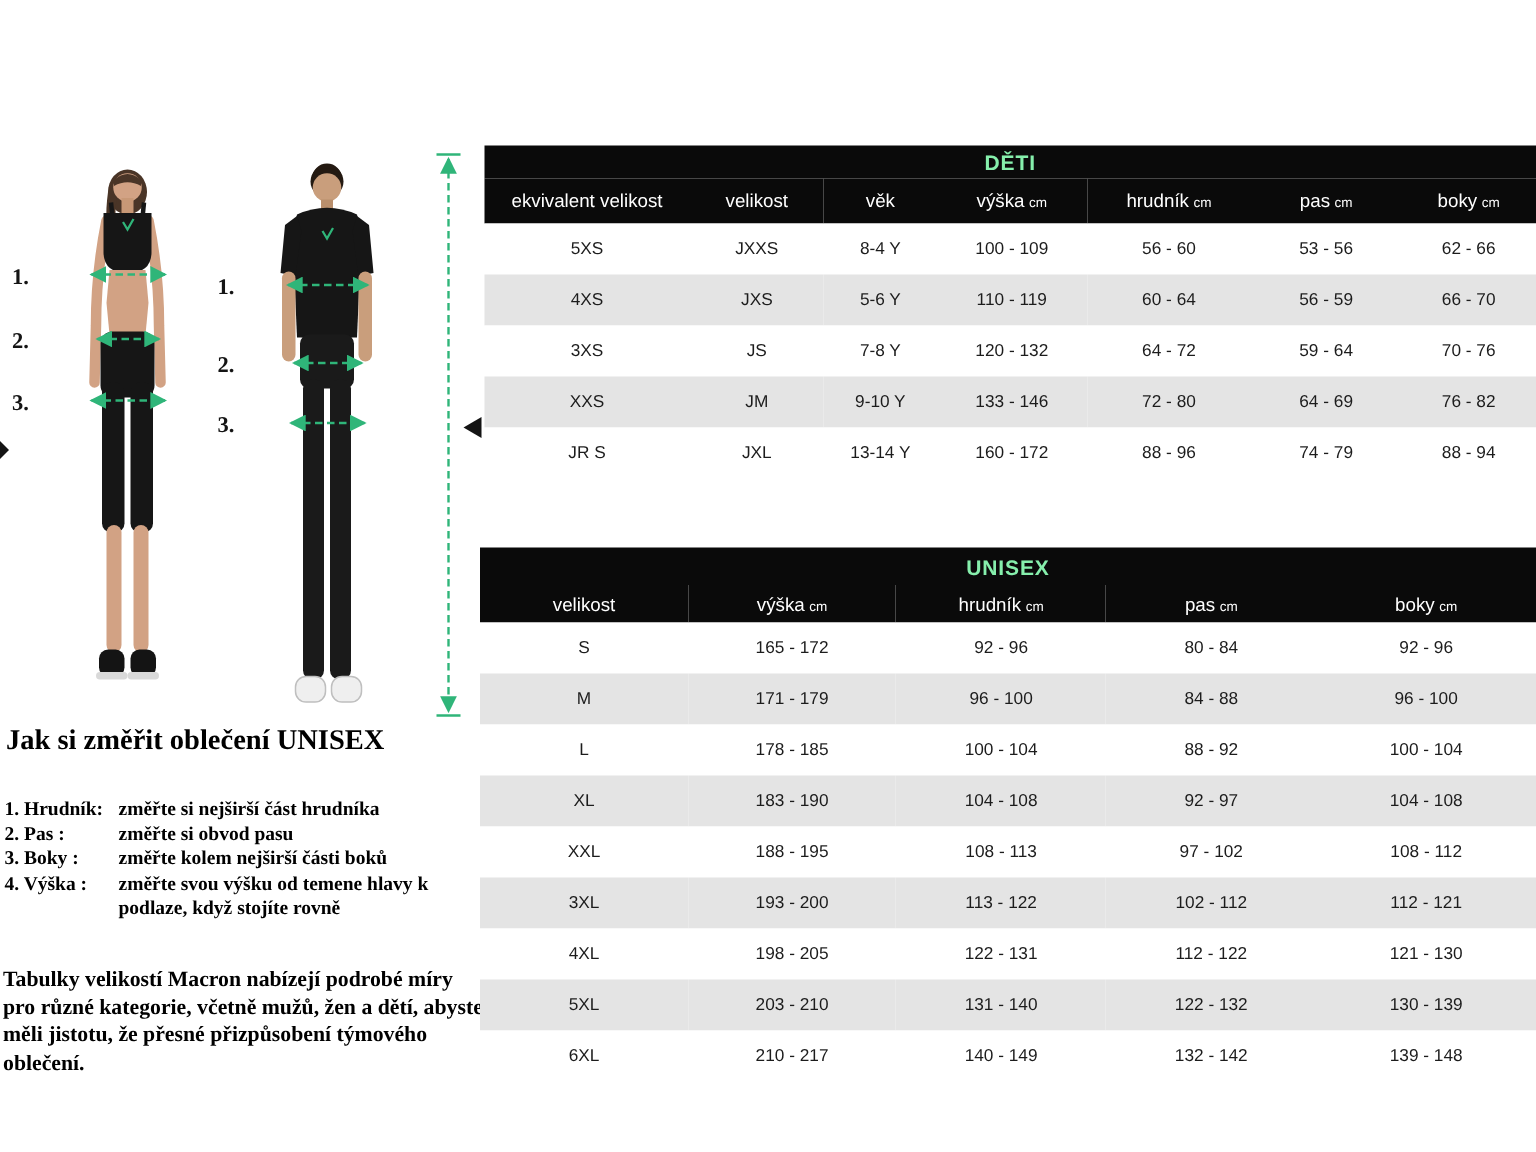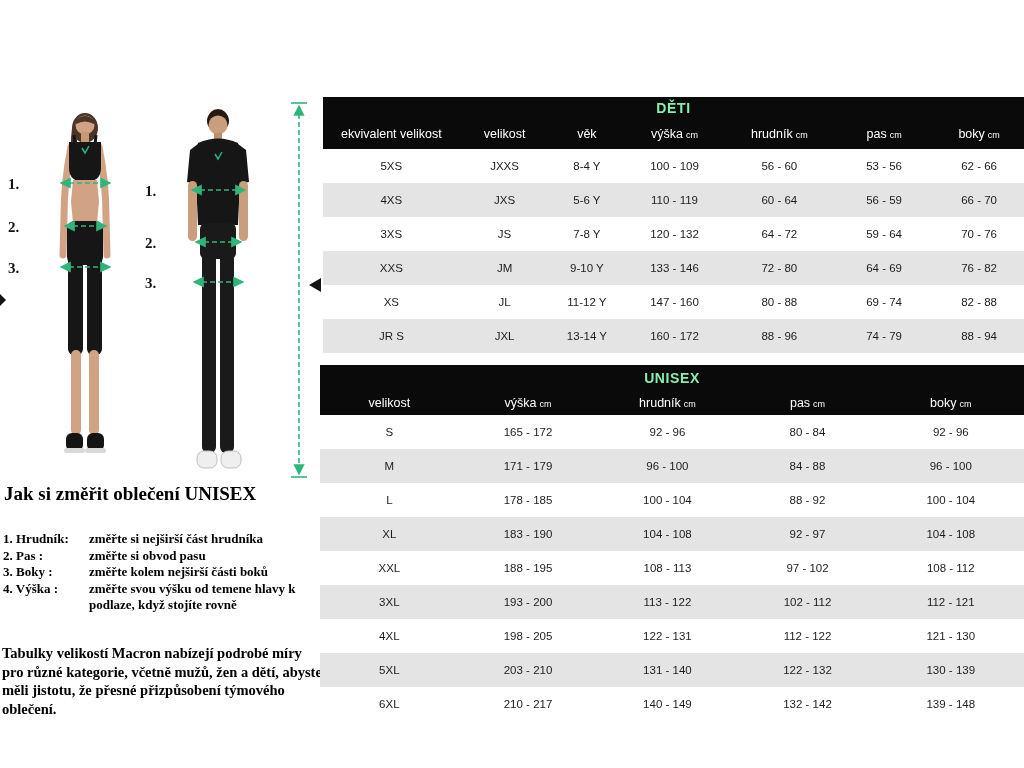--- a/index.html
+++ b/index.html
@@ -14,21 +14,21 @@
   .left-title {
     position:absolute; left:4px; top:483px; width:318px;
     font-family:"Liberation Serif", serif; font-weight:bold; font-size:19px; color:#000;
     white-space:nowrap;
   }
   .instructions {
     position:absolute; left:3px; top:531px; width:320px;
     font-family:"Liberation Serif", serif; font-size:13px; font-weight:bold;
     color:#000; line-height:16.5px;
   }
-  .instr { display:grid; grid-template-columns:76px 1fr; column-gap:10px; }
+  .instr { display:grid; grid-template-columns:76px 1fr; column-gap:0; }
   .paragraph {
     position:absolute; left:2px; top:644px; width:321px;
     font-family:"Liberation Serif", serif; font-size:14.5px; font-weight:bold;
     color:#000; line-height:18.5px;
   }
 
   
   .size-table { position:absolute; color:#111; }
   .size-table.deti   { left:323px; top:97px;  width:701px; }
   .size-table.unisex { left:320px; top:365px; width:704px; }
@@ -210,29 +210,20 @@
           <tr>
             <td>XXS</td>
             <td>JM</td>
             <td>9-10 Y</td>
             <td>133 - 146</td>
             <td>72 - 80</td>
             <td>64 - 69</td>
             <td>76 - 82</td>
           </tr>
           <tr>
-            <td>XS</td>
-            <td>JL</td>
-            <td>11-12 Y</td>
-            <td>147 - 160</td>
-            <td>80 - 88</td>
-            <td>69 - 74</td>
-            <td>82 - 88</td>
-          </tr>
-          <tr>
             <td>JR S</td>
             <td>JXL</td>
             <td>13-14 Y</td>
             <td>160 - 172</td>
             <td>88 - 96</td>
             <td>74 - 79</td>
             <td>88 - 94</td>
           </tr>
         </tbody>
       </table>

